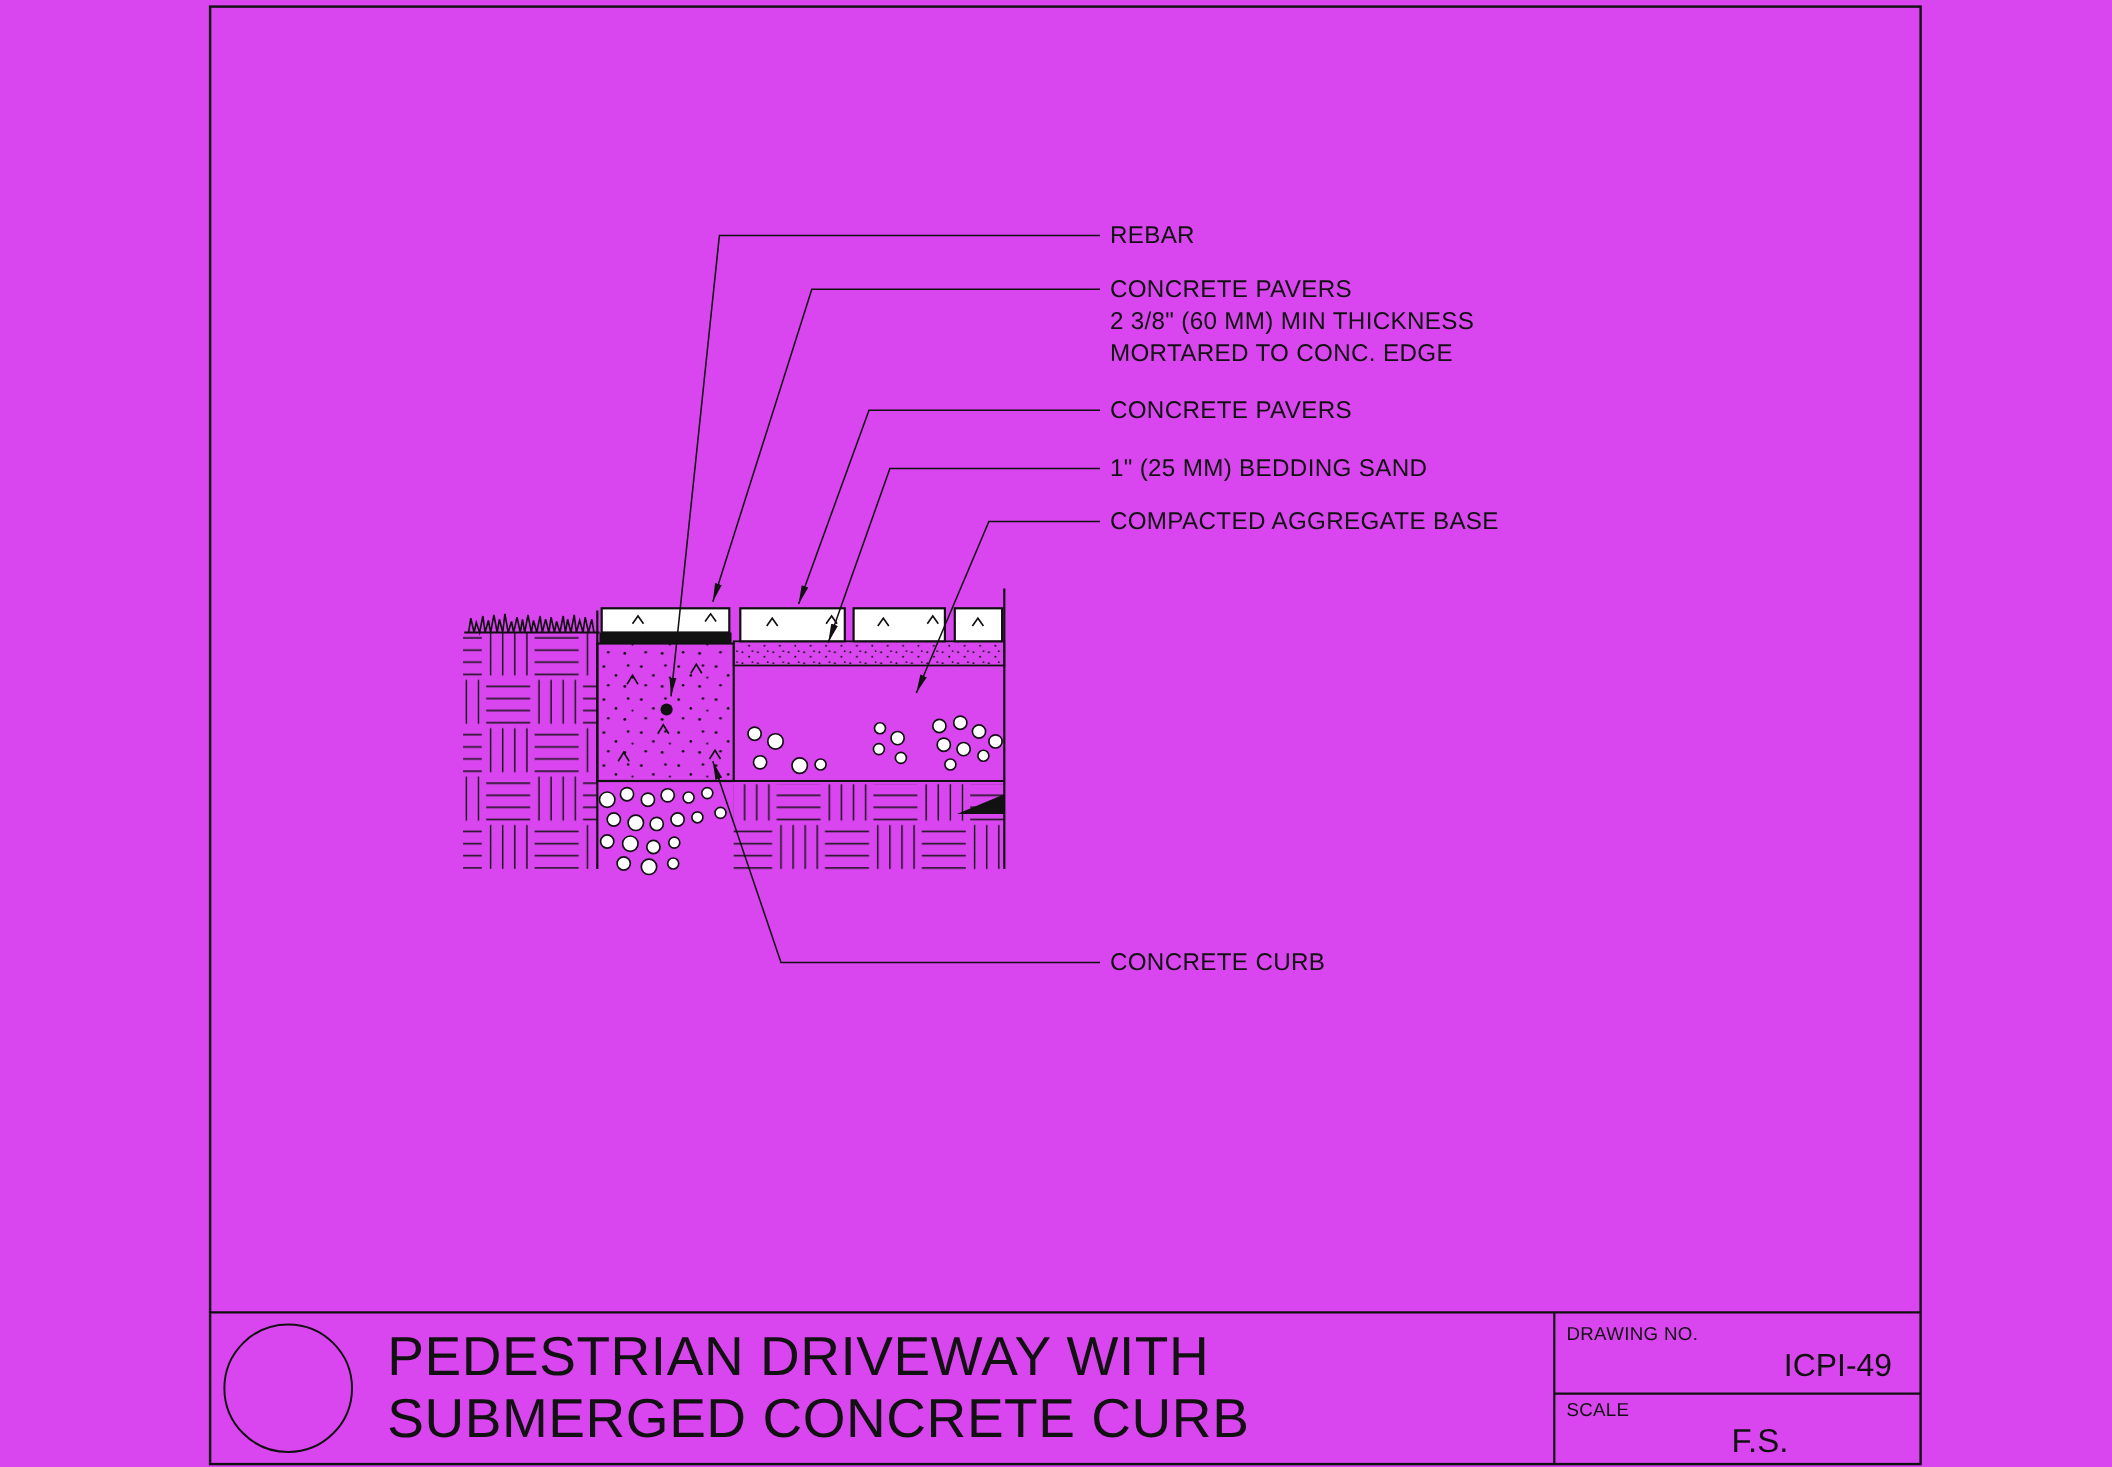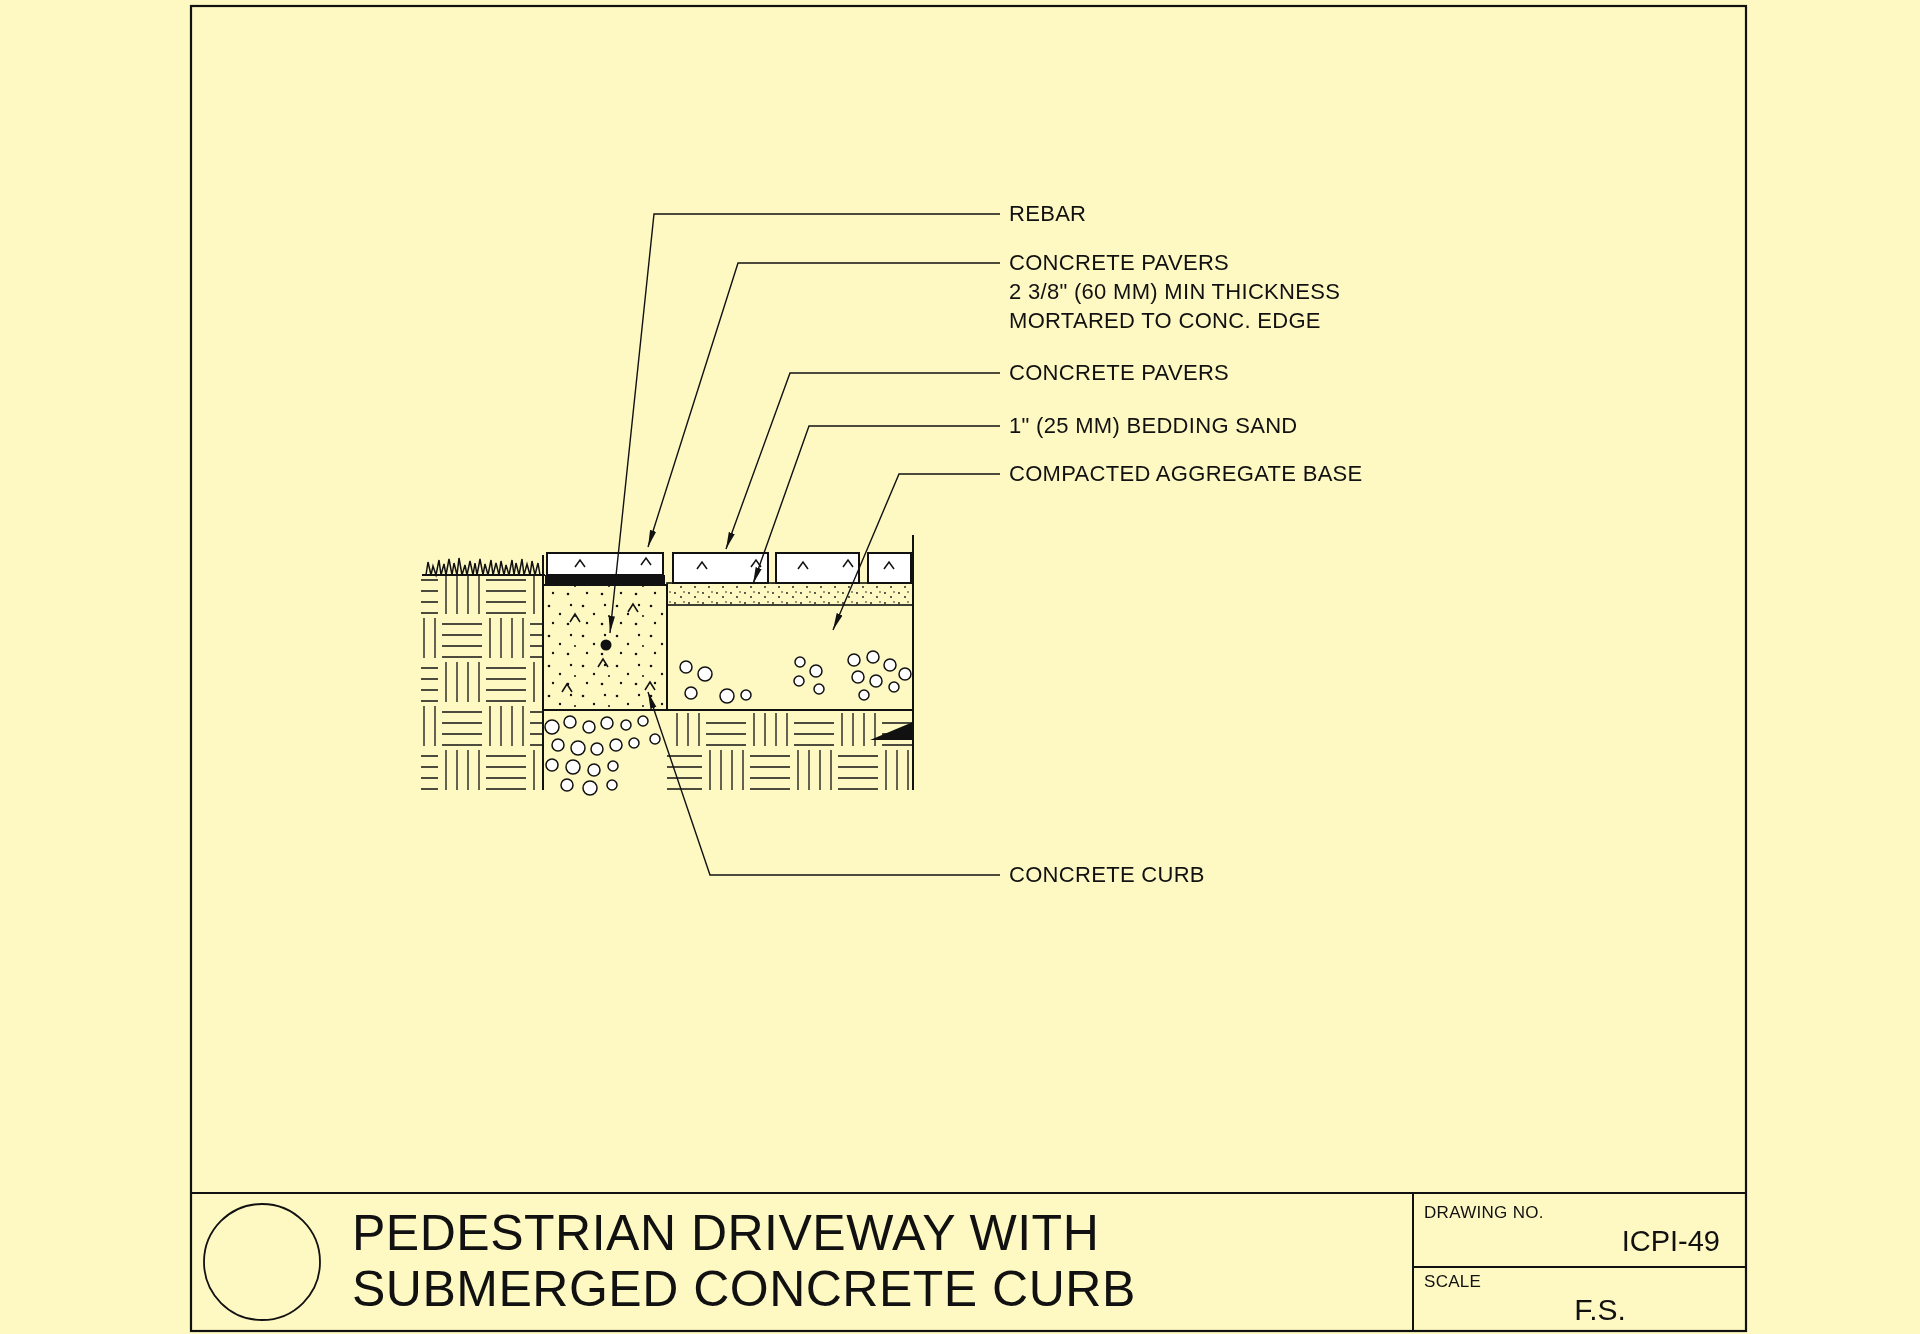--- a/index.html
+++ b/index.html
@@ -8,21 +8,21 @@
     width: 1920px;
     height: 1334px;
     background: #ffffff;
     overflow: hidden;
     font-family: "Liberation Sans", sans-serif;
   }
   .sheet {
     position: relative;
     width: 1920px;
     height: 1334px;
-    background: #fef9c3;
+    background: #d946ef;
   }
   svg { display: block; }
   svg text {
     fill: #111111;
     font-family: "Liberation Sans", sans-serif;
   }
   .callout   { font-size: 22px; letter-spacing: 0.3px; }
   .title-big { font-size: 50px; letter-spacing: 0.5px; }
   .lbl-small { font-size: 17px; letter-spacing: 0.3px; }
   .val-mid   { font-size: 29px; }

